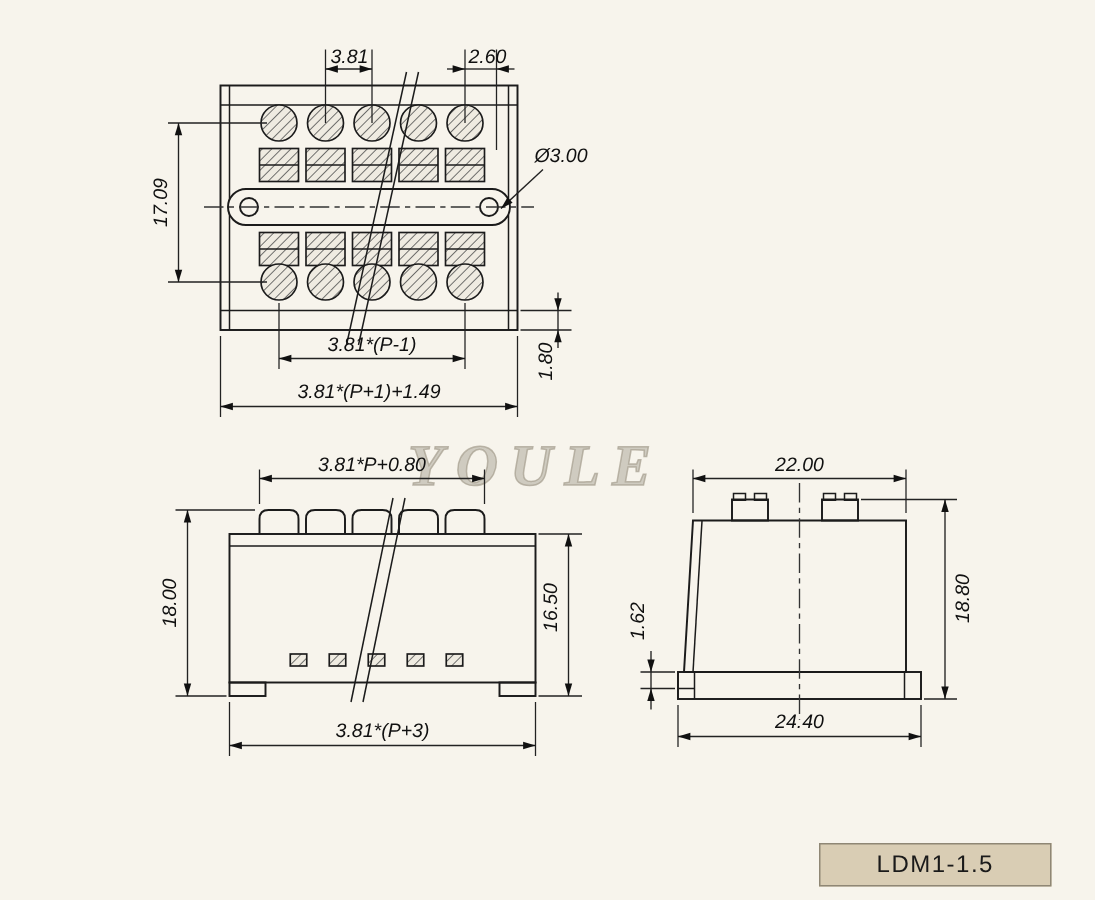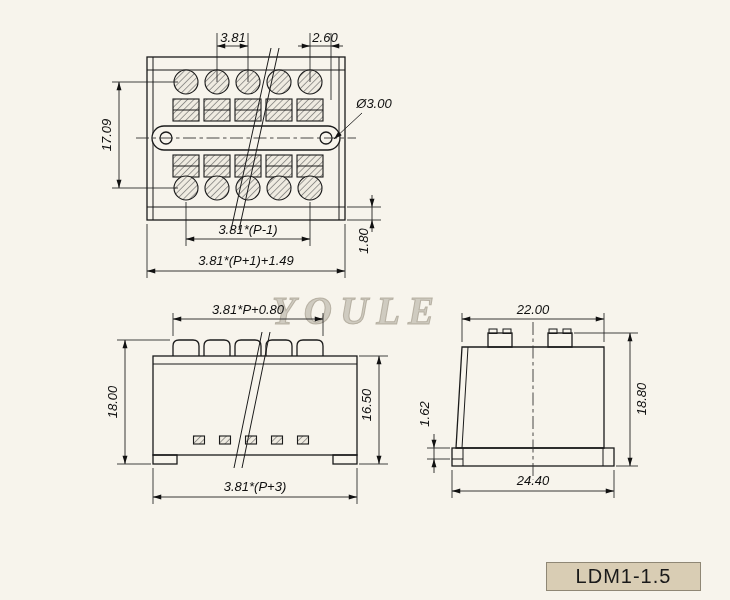--- a/index.html
+++ b/index.html
@@ -19,21 +19,21 @@
   .thin{stroke:#1b1b1b;stroke-width:1;fill:none;}
   .hatched{fill:url(#hatch);stroke:#1b1b1b;stroke-width:1.1;}
   .ext{stroke:#222;stroke-width:0.85;fill:none;}
   .dimline{stroke:#222;stroke-width:0.9;fill:none;}
   .cl{stroke:#333;stroke-width:0.9;fill:none;stroke-dasharray:13 3.5 3.5 3.5;}
   text.dim{font-family:"Liberation Sans",sans-serif;font-style:italic;font-size:13px;fill:#101010;}
   .title-block{
     position:absolute;left:546px;top:562px;width:153px;height:27px;
     background:#d9cdb4;border:1px solid #8f8775;
     display:flex;align-items:center;justify-content:center;
-    font-size:20px;color:#1a1a1a;z-index:3;letter-spacing:1px;
+    font-size:16px;color:#1a1a1a;z-index:3;letter-spacing:1px;
   }
 </style>
 </head>
 <body>
 
 <div class="page">
 
   <div class="watermark">YOULE</div>
 
   <svg class="drawing" width="730" height="600" viewBox="0 0 730 600">

